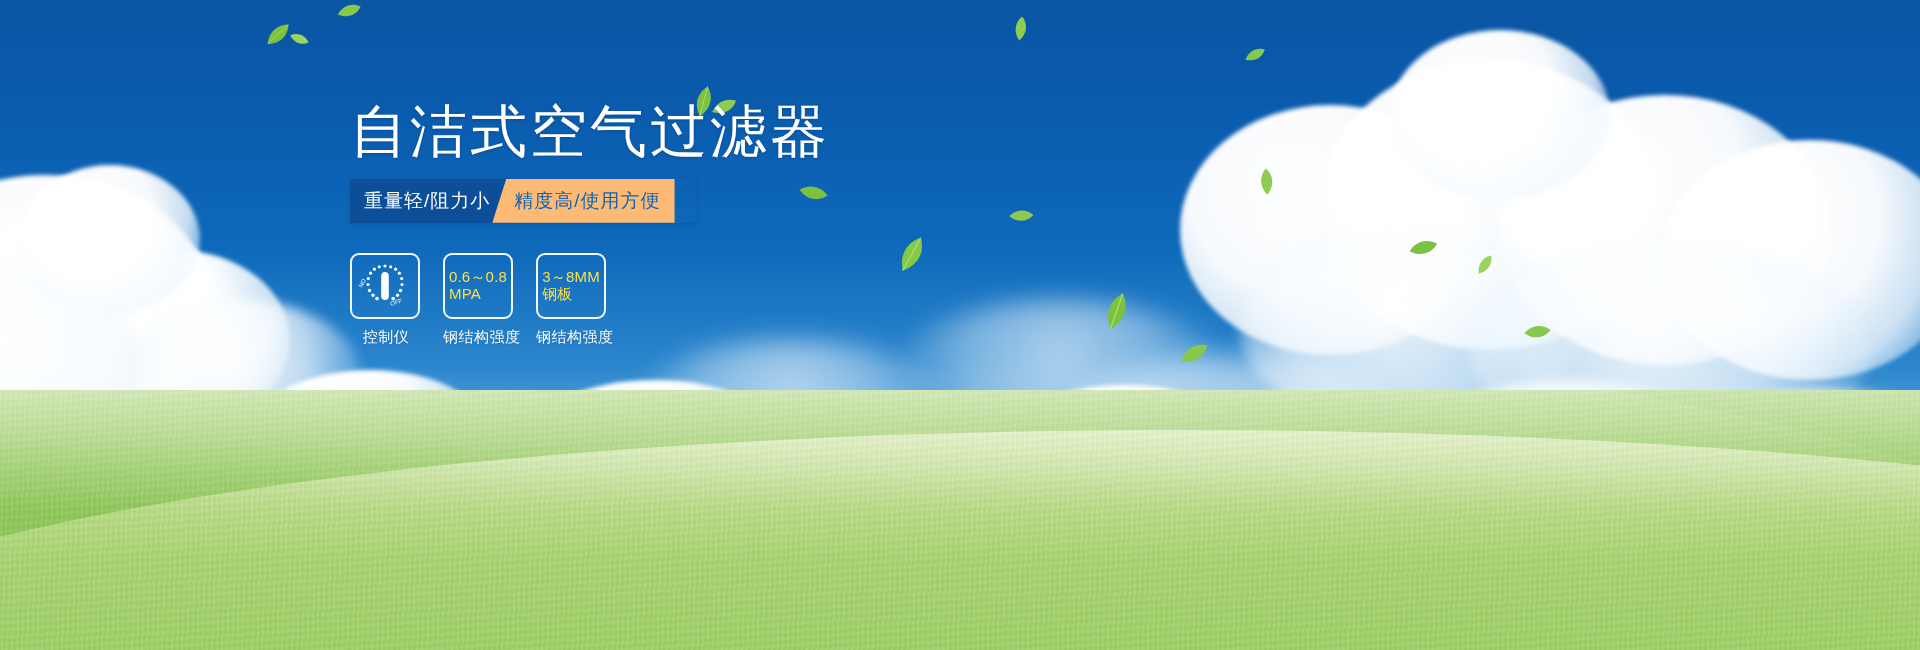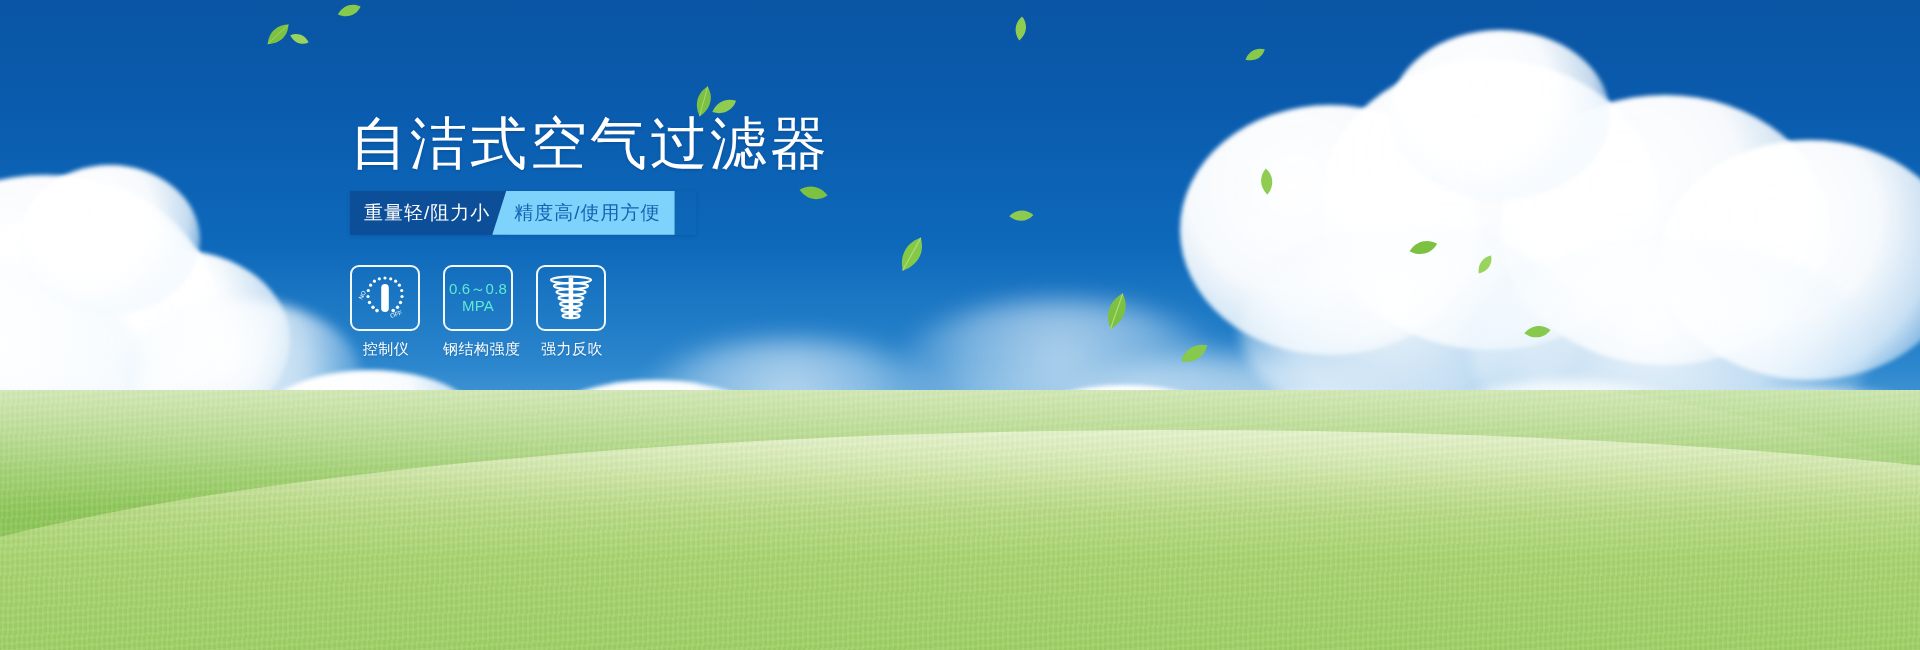--- a/index.html
+++ b/index.html
@@ -128,21 +128,21 @@
     pointer-events: none;
   }
 
   
   .leaf { position: absolute; }
 
   
   .content {
     position: absolute;
     left: 350px;
-    top: 112px;
+    top: 100px;
     width: 620px;
   }
 
   .headline {
     color: #ffffff;
     font-size: 57px;
     line-height: 1.1;
     letter-spacing: 3px;
     font-weight: 400;
     white-space: nowrap;
@@ -163,21 +163,21 @@
     background: #0d4e98;
     color: #ffffff;
     font-size: 19px;
     letter-spacing: 1px;
     display: flex;
     align-items: center;
     padding: 0 16px 0 14px;
     position: relative;
   }
   .badge-right {
-    background: #7dd3fc;
+    background: #fdba74;
     color: #1064b2;
     font-size: 19px;
     letter-spacing: 1px;
     display: flex;
     align-items: center;
     padding: 0 14px 0 22px;
     position: relative;
     margin-left: -14px;
     clip-path: polygon(14px 0, 100% 0, 100% 100%, 0 100%);
   }
@@ -192,25 +192,25 @@
     width: 70px; height: 66px;
     border: 2px solid rgba(255,255,255,0.95);
     border-radius: 9px;
     display: flex;
     align-items: center;
     justify-content: center;
     box-sizing: border-box;
     margin-bottom: 9px;
   }
   .feature-text {
-    color: #5eead4;
+    color: #fde047;
     font-size: 15px;
     line-height: 1.12;
     letter-spacing: 0.2px;
-    text-align: center;
+    text-align: left;
   }
   .feature-label {
     color: #ffffff;
     font-size: 15px;
     letter-spacing: 0.5px;
     white-space: nowrap;
     text-shadow: 0 1px 2px rgba(0,50,100,0.25);
   }
 </style>
 </head>
@@ -357,35 +357,25 @@
       </div>
 
       <div class="feature">
         <div class="feature-box">
           <div class="feature-text" style="white-space:pre-line;">0.6～0.8
 MPA</div>
         </div>
         <div class="feature-label">钢结构强度</div>
       </div>
 
+
       <div class="feature">
         <div class="feature-box">
-          <svg width="48" height="52" viewBox="0 0 48 52">
-            <g fill="none" stroke="#ffffff" stroke-width="2.1">
-              <ellipse cx="24" cy="8" rx="20" ry="3.4"></ellipse>
-              <ellipse cx="24" cy="14" rx="17" ry="3.0"></ellipse>
-              <ellipse cx="24" cy="20" rx="14.5" ry="2.8"></ellipse>
-              <ellipse cx="24" cy="26" rx="12.5" ry="2.6"></ellipse>
-              <ellipse cx="24" cy="32" rx="11" ry="2.4"></ellipse>
-              <ellipse cx="24" cy="38" rx="9.5" ry="2.2"></ellipse>
-              <ellipse cx="24" cy="44" rx="8.5" ry="2.2"></ellipse>
-            </g>
-            <rect x="21.6" y="6" width="4.6" height="40" fill="#ffffff"></rect>
-          </svg>
+          <div class="feature-text" style="white-space:pre-line;">3～8MM
+钢板</div>
         </div>
-        <div class="feature-label">强力反吹</div>
+        <div class="feature-label">钢结构强度</div>
       </div>
-
 
 
     </div>
   </div>
 </div>
 
 </body></html>

